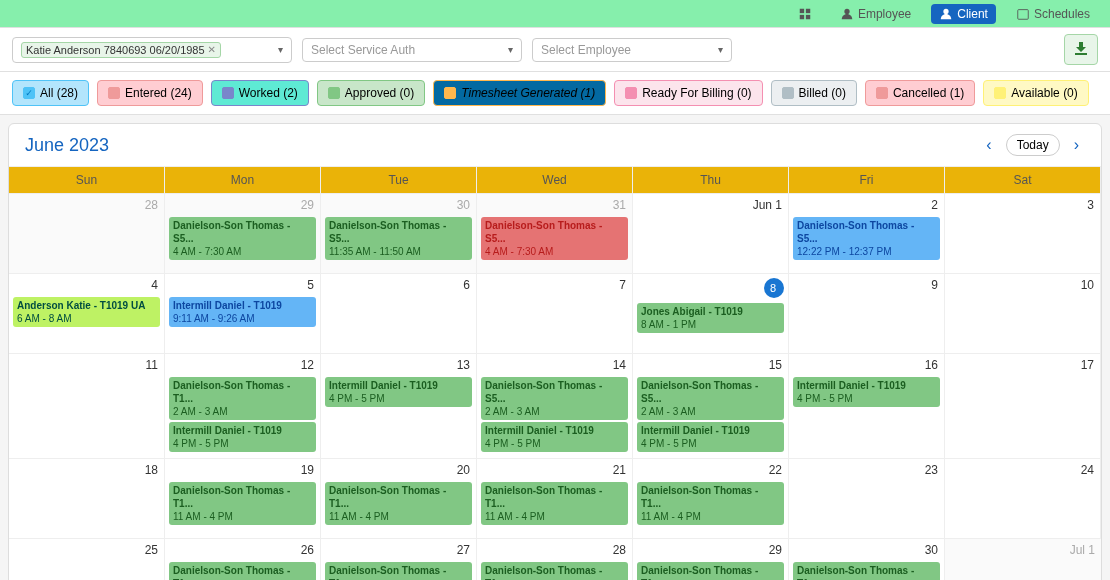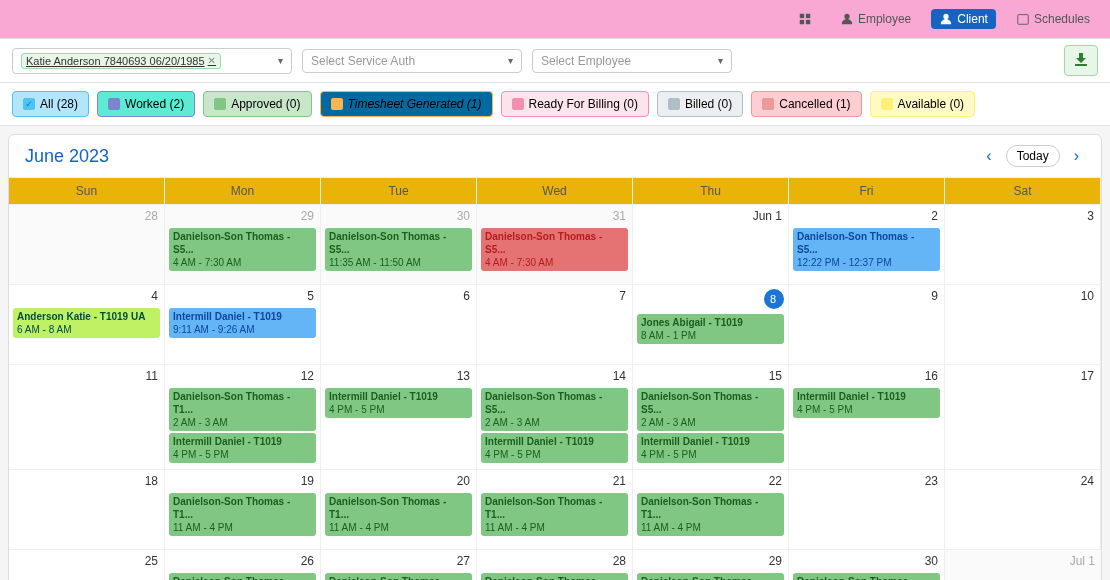--- a/index.html
+++ b/index.html
@@ -1,28 +1,28 @@
 <!DOCTYPE html>
 <html><head>
   <meta charset="utf-8">
   <style>
     * { box-sizing: border-box; margin: 0; padding: 0; }
     body { font-family: -apple-system, BlinkMacSystemFont, 'Segoe UI', sans-serif; font-size: 12px; background: #f5f5f5; width: 1110px; min-height: 580px; overflow: hidden; }
 
     
-    .top-nav { display: flex; align-items: center; justify-content: flex-end; background: #f9a8d4; border-bottom: 1px solid #e0e0e0; padding: 6px 12px; gap: 12px; height: 39px; }
+    .top-nav { display: flex; align-items: center; justify-content: flex-end; background: #86efac; border-bottom: 1px solid #e0e0e0; padding: 6px 12px; gap: 12px; height: 28px; }
     .nav-icon-btn { display: flex; align-items: center; gap: 4px; font-size: 12px; color: #555; cursor: pointer; padding: 3px 8px; border-radius: 4px; }
     .nav-icon-btn.active { background: #1565c0; color: #fff; }
     .nav-icon-btn svg { width: 14px; height: 14px; }
 
     
     .filter-bar { display: flex; align-items: center; background: #fff; border-bottom: 1px solid #e0e0e0; padding: 8px 12px; gap: 10px; height: 44px; }
     .filter-select { display: flex; align-items: center; border: 1px solid #ccc; border-radius: 4px; padding: 4px 8px; background: #fff; cursor: pointer; gap: 6px; font-size: 12px; color: #333; min-width: 180px; }
     .filter-select.wide { min-width: 280px; }
-    .filter-select .tag { background: #e8f5e9; border: 1px solid #a5d6a7; border-radius: 3px; padding: 1px 4px; font-size: 11px; display: flex; align-items: center; gap: 3px; text-decoration: underline; }
+    .filter-select .tag { background: #e8f5e9; border: 1px solid #a5d6a7; border-radius: 3px; padding: 1px 4px; font-size: 11px; display: flex; align-items: center; gap: 3px; }
     .filter-select .tag .close { color: #888; cursor: pointer; font-size: 10px; }
     .filter-select .chevron { margin-left: auto; color: #666; font-size: 10px; }
     .download-btn { margin-left: auto; background: #e8f5e9; border: 1px solid #a5d6a7; border-radius: 4px; padding: 5px 8px; cursor: pointer; color: #2e7d32; }
 
     
     .status-bar { display: flex; align-items: center; background: #fff; padding: 8px 12px; gap: 8px; border-bottom: 1px solid #e0e0e0; flex-wrap: wrap; }
     .status-btn { display: flex; align-items: center; gap: 5px; padding: 5px 10px; border-radius: 4px; border: 1px solid #ddd; cursor: pointer; font-size: 12px; white-space: nowrap; }
     .status-btn .dot { width: 12px; height: 12px; border-radius: 2px; flex-shrink: 0; }
 
     
@@ -109,20 +109,24 @@
         <rect x="2" y="13" width="12" height="2"></rect>
       </svg>
   </div>
 </div>
 
 <div class="status-bar" id="status-bar">
     <div class="status-btn" style="background: rgb(179, 229, 252); border-color: rgb(79, 195, 247);">
       <span class="dot" style="background: rgb(79, 195, 247); border: 1px solid rgb(79, 195, 247); color: rgb(2, 119, 189); display: flex; align-items: center; justify-content: center; font-size: 9px;">✓</span>
       <span>All (28)</span>
     </div>
+    <div class="status-btn" style="background: rgb(255, 205, 210); border-color: rgb(239, 154, 154);">
+      <span class="dot" style="background: rgb(239, 154, 154); border: 1px solid rgb(239, 154, 154);"></span>
+      <span>Entered (24)</span>
+    </div>
     <div class="status-btn" style="background: #5eead4; border-color: rgb(121, 134, 203);">
       <span class="dot" style="background: rgb(121, 134, 203); border: 1px solid rgb(121, 134, 203);"></span>
       <span>Worked (2)</span>
     </div>
     <div class="status-btn" style="background: rgb(200, 230, 201); border-color: rgb(129, 199, 132);">
       <span class="dot" style="background: rgb(129, 199, 132); border: 1px solid rgb(129, 199, 132);"></span>
       <span>Approved (0)</span>
     </div>
     <div class="status-btn" style="background: #0369a1; border-color: rgb(255, 183, 77); font-style: italic;">
       <span class="dot" style="background: rgb(255, 183, 77); border: 1px solid rgb(255, 183, 77);"></span>

